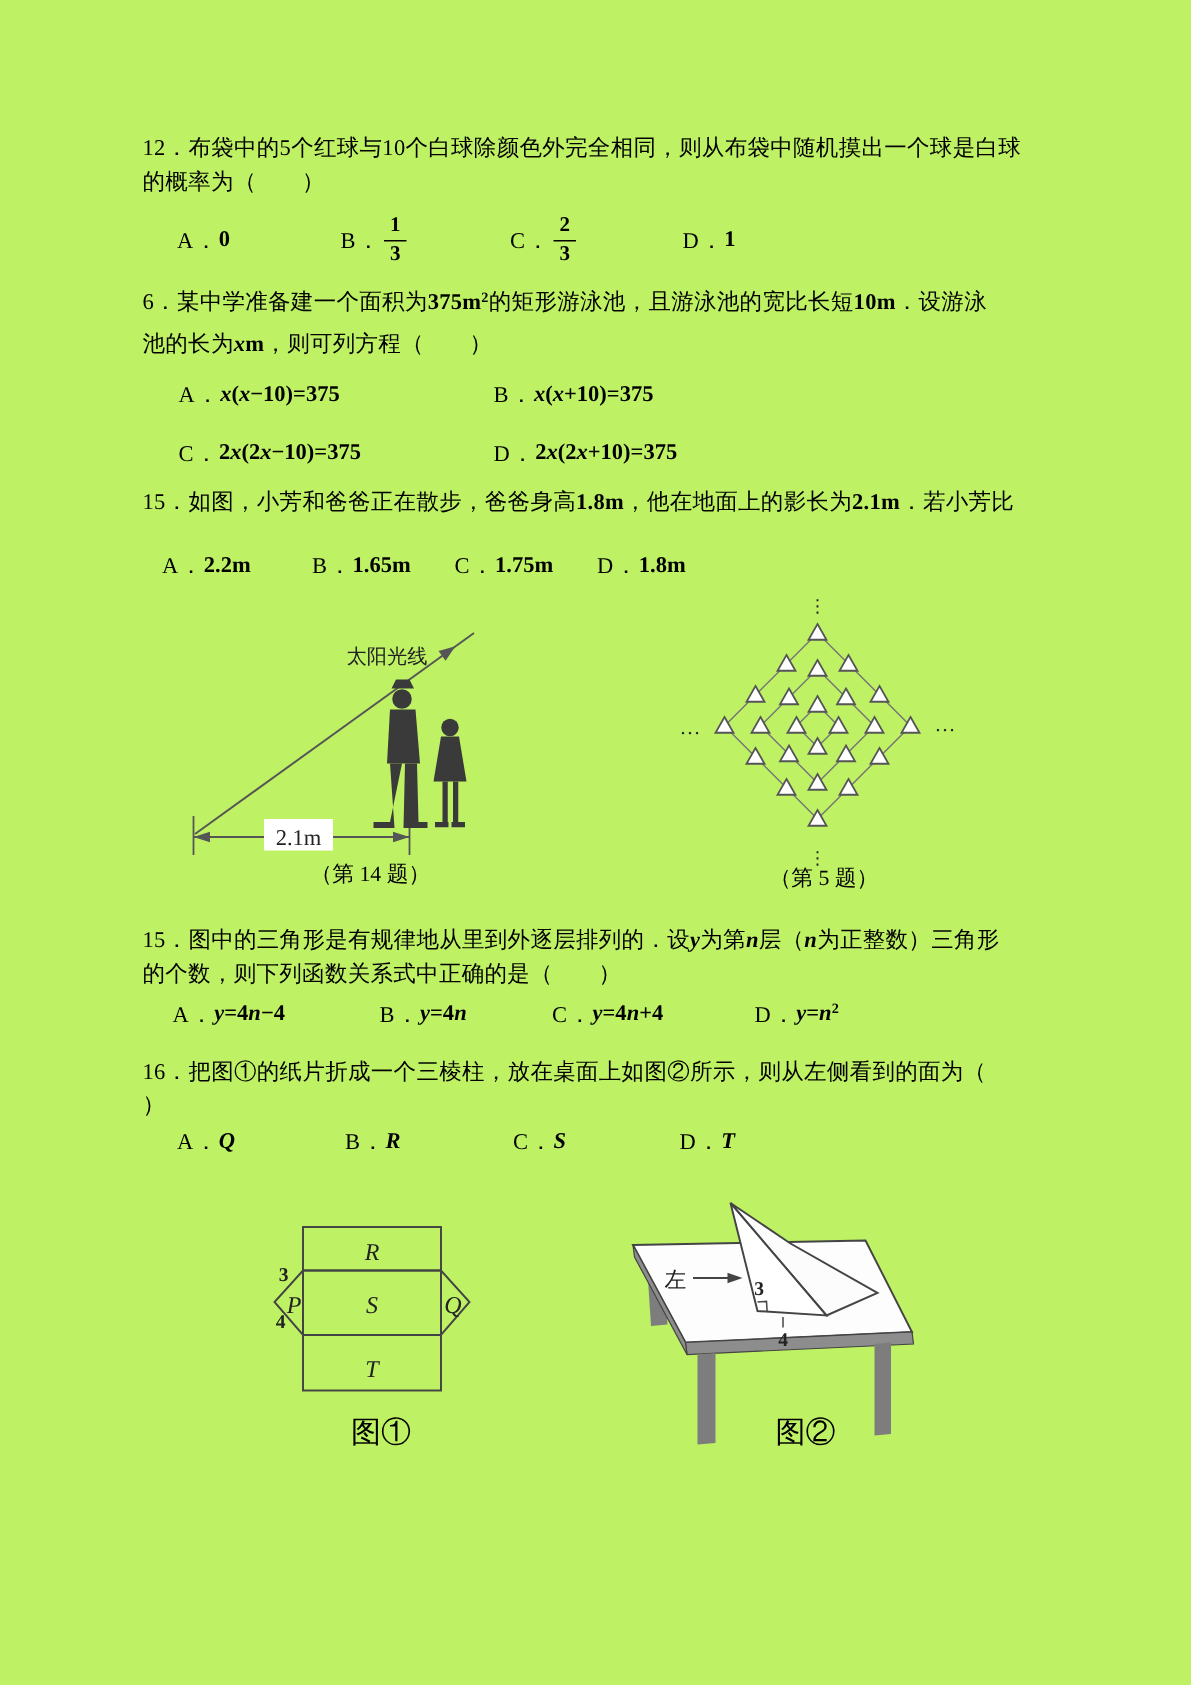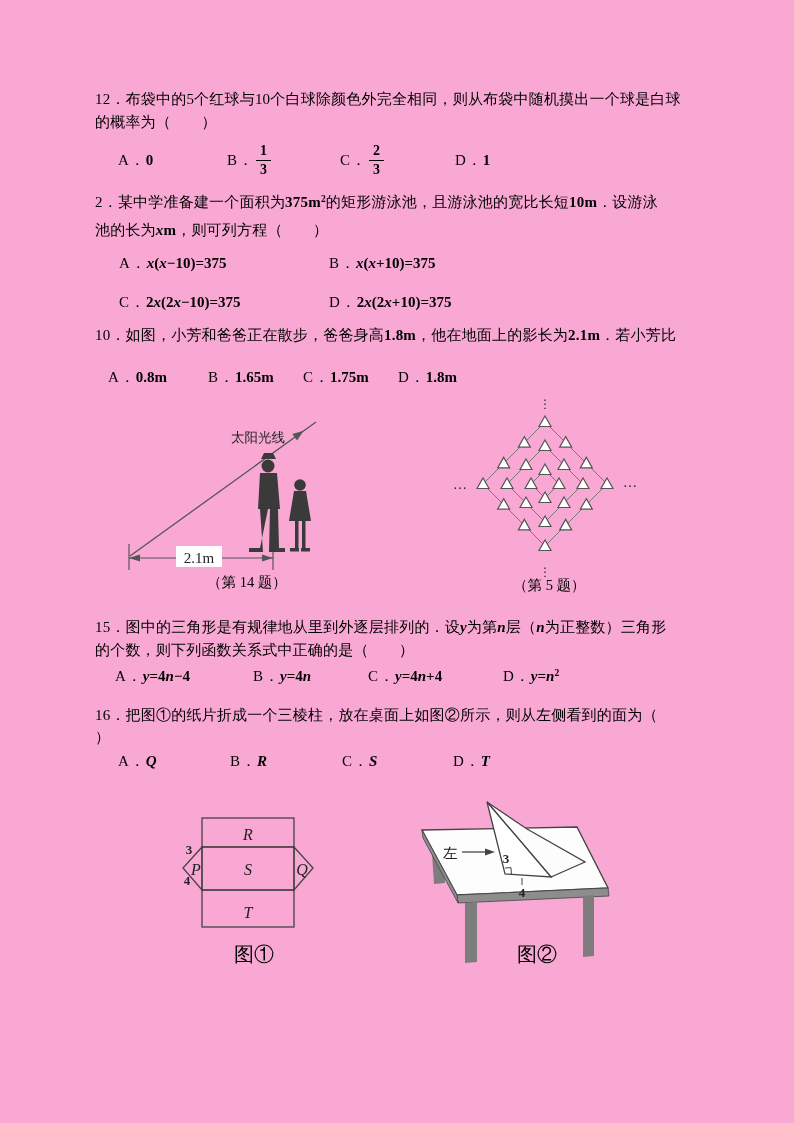--- a/index.html
+++ b/index.html
@@ -1,16 +1,16 @@
 <!DOCTYPE html>
 <html><head>
 <meta charset="utf-8">
 <style>
   html,body{margin:0;padding:0;background:#fff;}
-  .page{position:relative;width:794px;height:1123px;background:#f9a8d4;overflow:hidden;
+  .page{position:relative;width:794px;height:1123px;background:#bef264;overflow:hidden;
         font-family:"Liberation Serif","DejaVu Serif",serif;color:#000;}
   .tline{position:absolute;font-size:15px;line-height:22px;white-space:pre;letter-spacing:0.2px;}
   .opt{position:absolute;display:flex;align-items:center;height:20px;font-size:15px;white-space:pre;}
   .opt.tall{height:46px;}
   .olabel{letter-spacing:1px;}
   .sb{font-weight:bold;}
   .si{font-style:italic;}
   sup{font-size:9.5px;line-height:0;vertical-align:5px;}
   .frac{display:inline-flex;flex-direction:column;align-items:center;font-weight:bold;
         font-size:14px;line-height:18px;margin-left:2px;}
@@ -37,38 +37,38 @@
     <span class="frac"><span class="fnum">1</span><span class="fden">3</span></span>
   </div>
   <div class="opt tall" style="left:340px;top:137px">
     <span class="olabel">C．</span>
     <span class="frac"><span class="fnum">2</span><span class="fden">3</span></span>
   </div>
   <div class="opt tall" style="left:455px;top:137px">
     <span class="olabel">D．</span><span><span class="sb">1</span></span>
   </div>
 
-  <div class="tline" style="left:95px;top:191px"><span>2．某中学准备建一个面积为</span><span class="sb">375m</span><sup class="sb">2</sup><span>的矩形游泳池，且游泳池的宽比长短</span><span class="sb">10m</span><span>．设游泳</span></div>
+  <div class="tline" style="left:95px;top:191px"><span>6．某中学准备建一个面积为</span><span class="sb">375m</span><sup class="sb">2</sup><span>的矩形游泳池，且游泳池的宽比长短</span><span class="sb">10m</span><span>．设游泳</span></div>
   <div class="tline" style="left:95px;top:219px"><span>池的长为</span><span class="sb si">x</span><span class="sb">m</span><span>，则可列方程（　　）</span></div>
   <div class="opt" style="left:119px;top:253px">
     <span class="olabel">A．</span><span><span class="sb si">x</span><span class="sb">(</span><span class="sb si">x</span><span class="sb">−10)=375</span></span>
   </div>
   <div class="opt" style="left:329px;top:253px">
     <span class="olabel">B．</span><span><span class="sb si">x</span><span class="sb">(</span><span class="sb si">x</span><span class="sb">+10)=375</span></span>
   </div>
   <div class="opt" style="left:119px;top:292px">
     <span class="olabel">C．</span><span><span class="sb">2</span><span class="sb si">x</span><span class="sb">(2</span><span class="sb si">x</span><span class="sb">−10)=375</span></span>
   </div>
   <div class="opt" style="left:329px;top:292px">
     <span class="olabel">D．</span><span><span class="sb">2</span><span class="sb si">x</span><span class="sb">(2</span><span class="sb si">x</span><span class="sb">+10)=375</span></span>
   </div>
 
-  <div class="tline" style="left:95px;top:324px"><span>10．如图，小芳和爸爸正在散步，爸爸身高</span><span class="sb">1.8m</span><span>，他在地面上的影长为</span><span class="sb">2.1m</span><span>．若小芳比</span></div>
+  <div class="tline" style="left:95px;top:324px"><span>15．如图，小芳和爸爸正在散步，爸爸身高</span><span class="sb">1.8m</span><span>，他在地面上的影长为</span><span class="sb">2.1m</span><span>．若小芳比</span></div>
   <div class="opt" style="left:108px;top:367px">
-    <span class="olabel">A．</span><span><span class="sb">0.8m</span></span>
+    <span class="olabel">A．</span><span><span class="sb">2.2m</span></span>
   </div>
   <div class="opt" style="left:208px;top:367px">
     <span class="olabel">B．</span><span><span class="sb">1.65m</span></span>
   </div>
   <div class="opt" style="left:303px;top:367px">
     <span class="olabel">C．</span><span><span class="sb">1.75m</span></span>
   </div>
   <div class="opt" style="left:398px;top:367px">
     <span class="olabel">D．</span><span><span class="sb">1.8m</span></span>
   </div>

